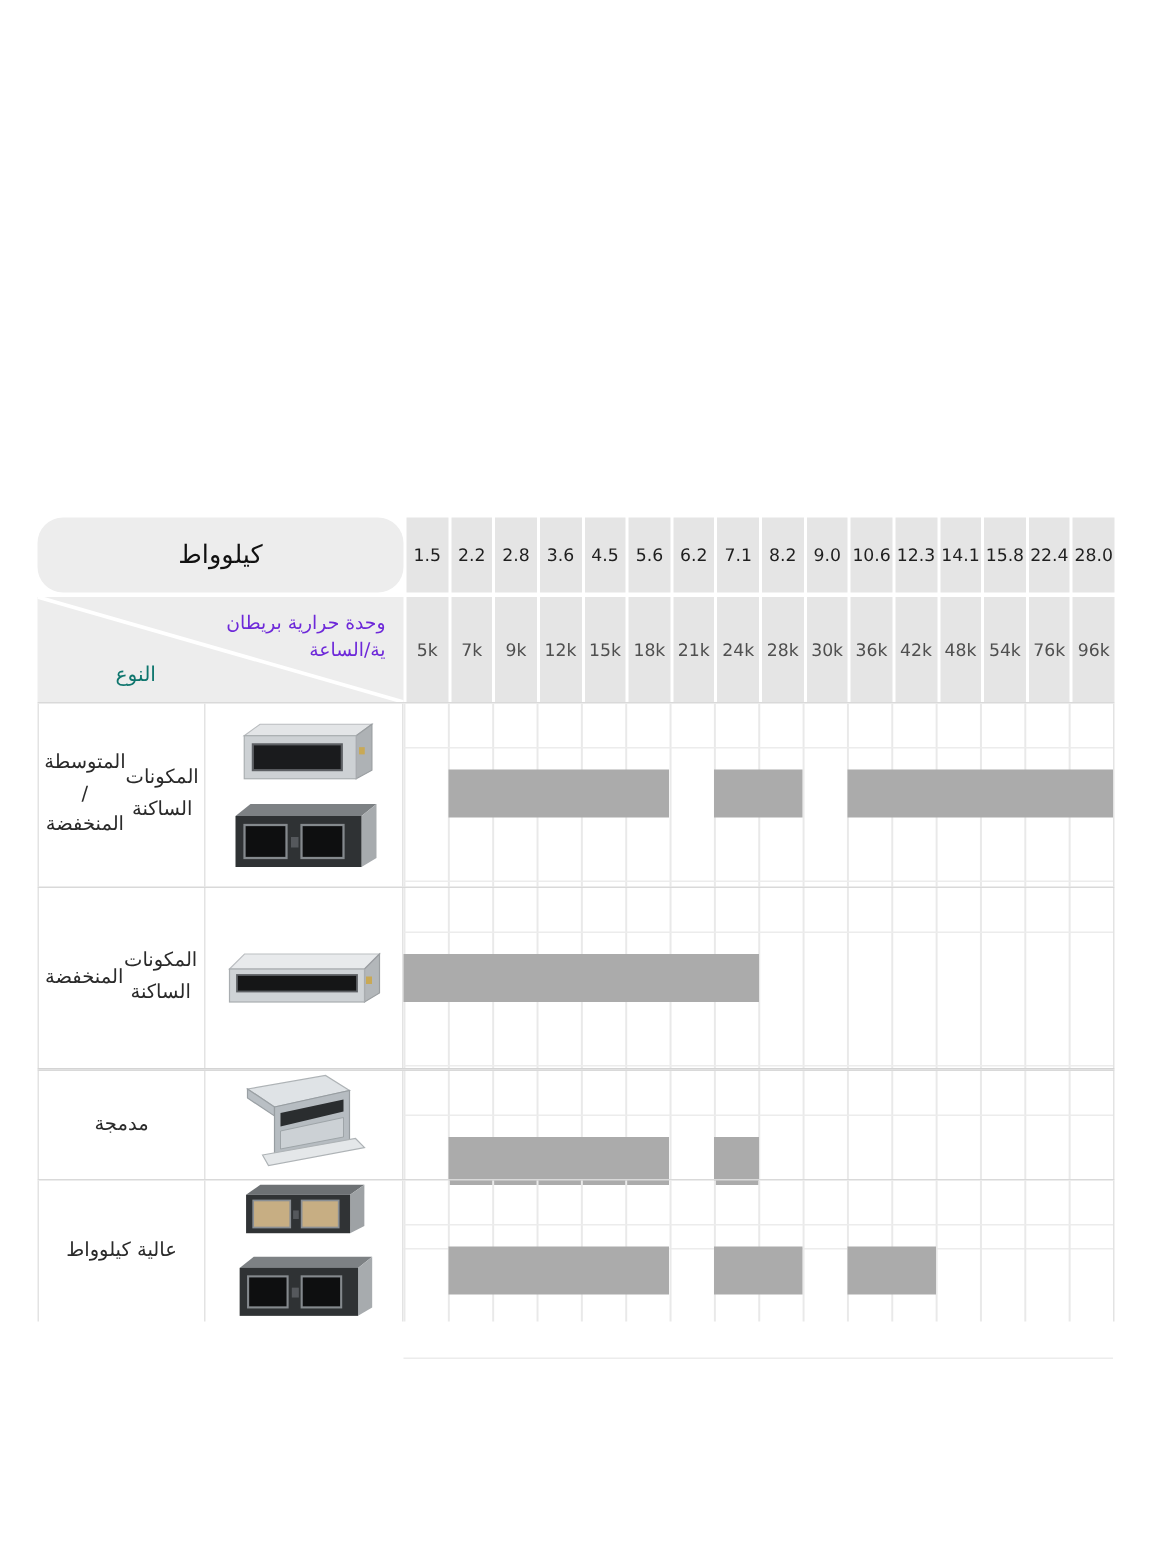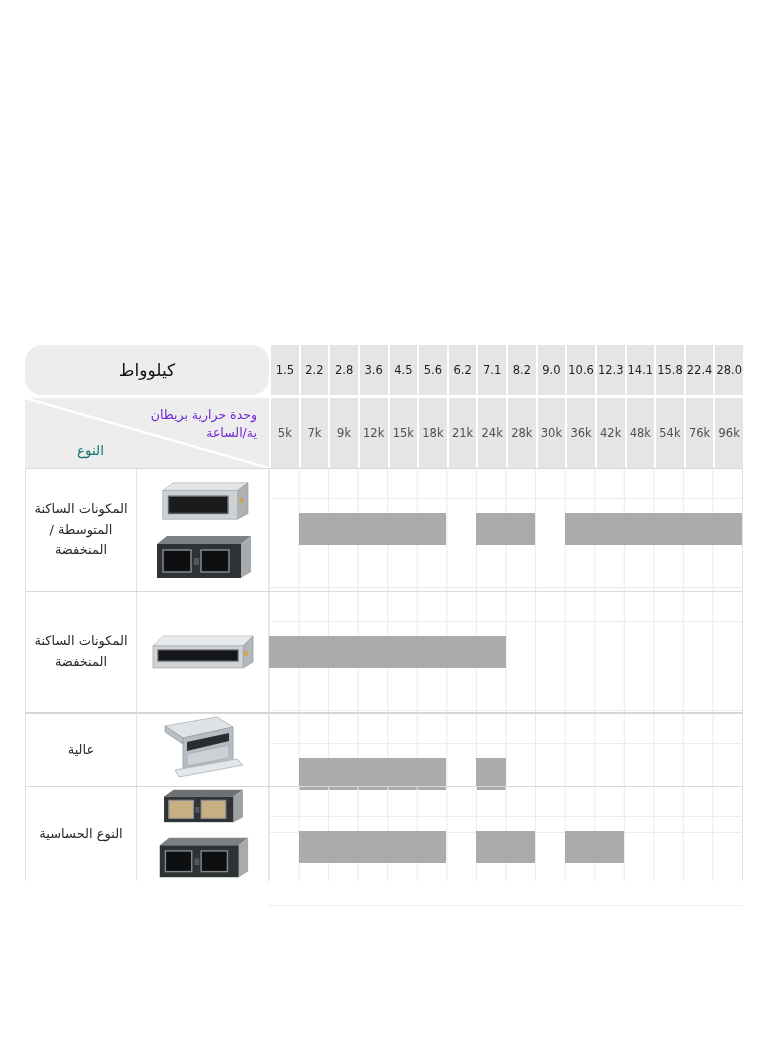--- a/index.html
+++ b/index.html
@@ -22,21 +22,21 @@
   .btu-title{position:absolute;top:8px;right:12px;text-align:right;font-size:12.5px;line-height:1.45;color:#6d28d9;}
   .type-title{position:absolute;left:52px;bottom:10px;font-size:13.5px;color:#0f766e;}
   
   .brow{display:flex;border-top:1px solid #d9d9d9;box-sizing:border-box;position:relative;}
   .brow:nth-of-type(1){height:125px;}
   .brow:nth-of-type(2){height:124px;}
   .brow:nth-of-type(3){height:123px;}
   .brow:nth-of-type(4){height:122px;border-bottom:1px solid #d4d4d4;}
   .cell-label{
     width:112px;flex:0 0 112px;border-left:1px solid #e3e3e3;border-right:1px solid #e3e3e3;
-    display:flex;flex-direction:column;align-items:center;justify-content:center;
+    display:flex;flex-direction:row;align-items:center;justify-content:center;
     font-size:13px;color:#2a2a2a;line-height:1.6;text-align:center;padding:0 4px;box-sizing:border-box;
   }
   .cell-img{
     width:131px;flex:0 0 131px;border-right:1px solid #e3e3e3;
     display:flex;flex-direction:column;align-items:center;justify-content:center;gap:9px;
   }
   .grid{
     flex:1;position:relative;border-right:1px solid #e3e3e3;
     background-image:linear-gradient(to right,#e9e9e9 1px,transparent 1px);
     background-size:calc(100%/16) 100%;
@@ -120,21 +120,21 @@
     </div>
     <div class="grid">
       <div class="hline hline-a"></div>
       <div class="hline hline-b"></div>
     <div class="bar" style="left: 0%; width: 50%; background: rgb(171, 171, 171);"></div>
       </div>
   </div>
 
   <div class="brow">
     <div class="cell-label" dir="rtl">
-      <div>عالية</div>
+      <div>مدمجة</div>
       <div></div>
     </div>
     <div class="cell-img">
       <svg width="84" height="72" viewBox="0 0 84 72">
         <polygon points="4,12 56,3 72,13 22,24" fill="#dfe3e6" stroke="#aeb3b6" stroke-width="0.8"></polygon>
         <polygon points="4,12 22,24 22,30 4,18" fill="#b9bfc4" stroke="#9aa0a4" stroke-width="0.8"></polygon>
         <polygon points="22,24 72,13 72,48 22,56" fill="#b6bcc1" stroke="#979da1" stroke-width="0.8"></polygon>
         <polygon points="26,28 68,19 68,27 26,37" fill="#2a2d2f"></polygon>
         <polygon points="26,40 68,31 68,44 26,52" fill="#ccd1d5" stroke="#9aa0a4" stroke-width="0.6"></polygon>
         <polygon points="14,56 76,45 82,51 18,63" fill="#e4e7e9" stroke="#aeb3b6" stroke-width="0.8"></polygon>
@@ -143,21 +143,21 @@
     <div class="grid">
       <div class="hline hline-a"></div>
       <div class="hline hline-b"></div>
     <div class="bar" style="left: 6.25%; width: 31.25%; background: rgb(171, 171, 171);"></div>
         <div class="bar" style="left: 43.75%; width: 6.25%; background: rgb(171, 171, 171);"></div>
       </div>
   </div>
 
   <div class="brow">
     <div class="cell-label" dir="rtl">
-      <div>النوع الحساسية</div>
+      <div>عالية كيلوواط</div>
       <div></div>
     </div>
     <div class="cell-img">
       <svg width="90" height="38" viewBox="0 0 92 40">
         <polygon points="5,10 78,10 88,3 15,3" fill="#6d7174"></polygon>
         <polygon points="78,10 88,3 88,32 78,37" fill="#9ea2a5"></polygon>
         <rect x="5" y="10" width="73" height="27" fill="#303335"></rect>
         <rect x="10" y="14" width="26" height="19" fill="#c7ae83" stroke="#8a8f94" stroke-width="1.2"></rect>
         <rect x="44" y="14" width="26" height="19" fill="#c7ae83" stroke="#8a8f94" stroke-width="1.2"></rect>
         <rect x="38" y="21" width="4" height="6" fill="#55585c"></rect>

